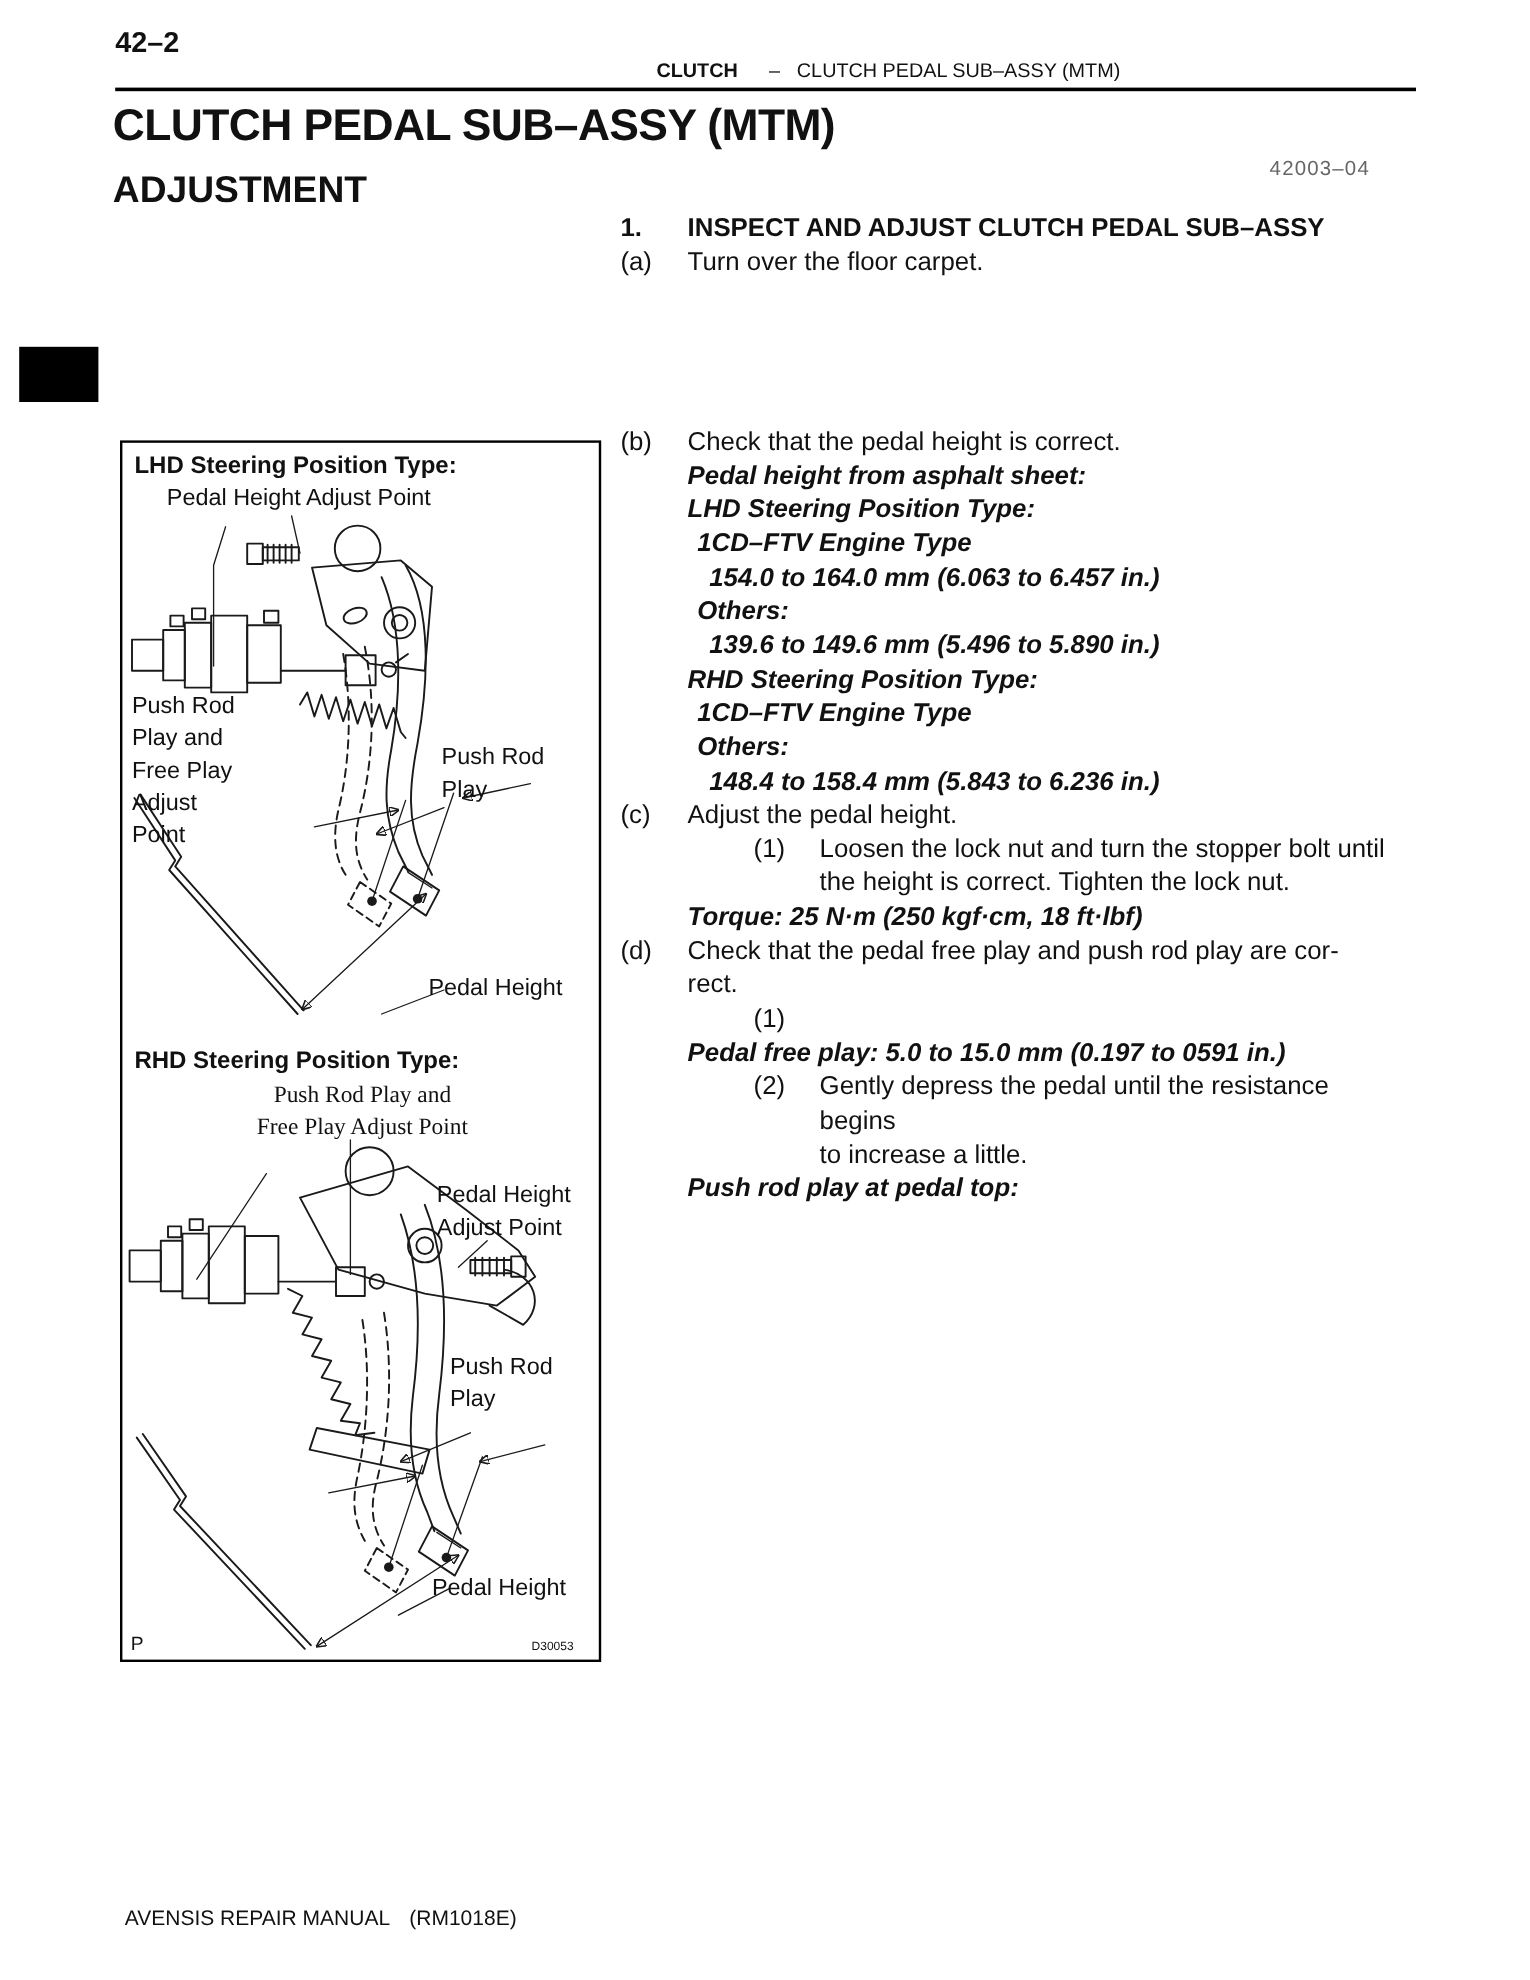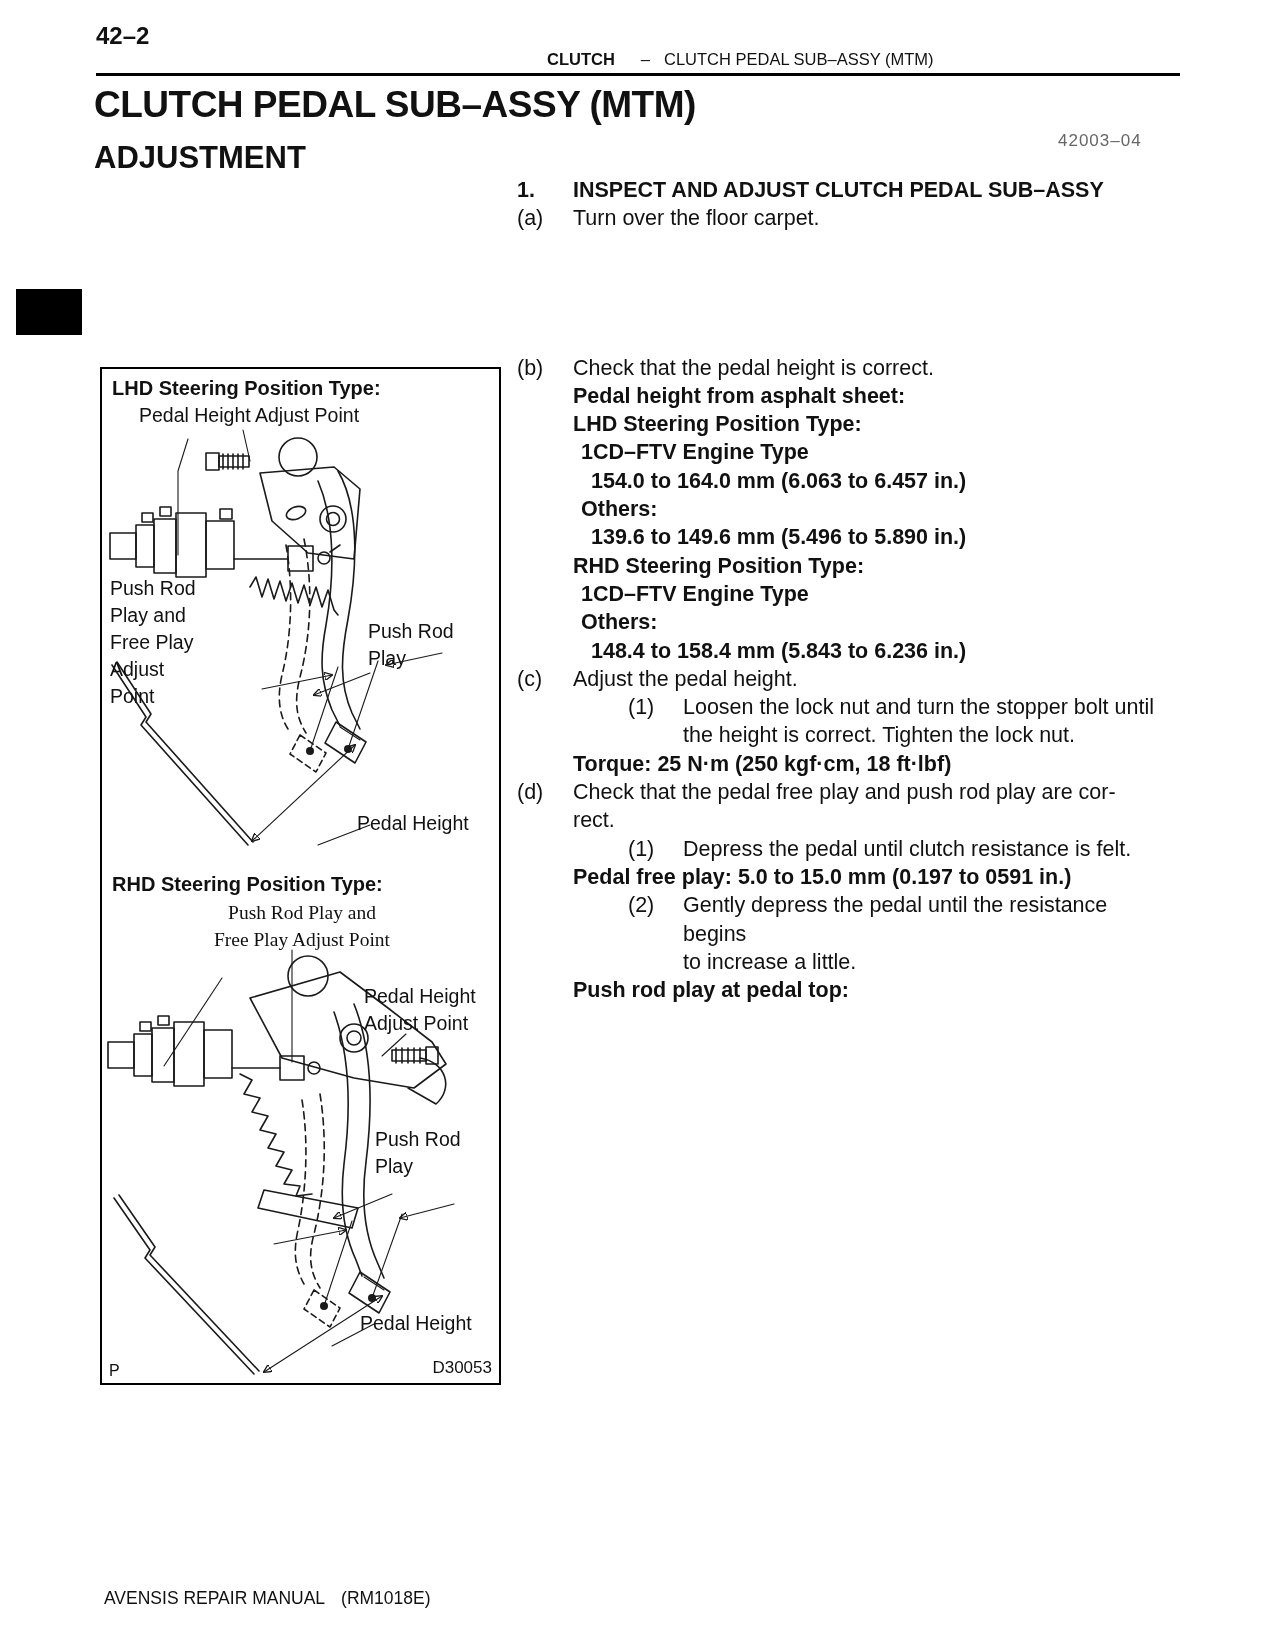--- a/index.html
+++ b/index.html
@@ -16,37 +16,37 @@
   .doc-title { position:absolute; left:94px; top:84px; font-size:37px; font-weight:bold; letter-spacing:-0.5px; white-space:nowrap; }
   .doc-code { position:absolute; left:1058px; top:131px; font-size:17px; color:#666; letter-spacing:1px; }
   .doc-subtitle { position:absolute; left:94px; top:140px; font-size:31px; font-weight:bold; }
   .black-tab { position:absolute; left:16px; top:289px; width:66px; height:46px; background:#000; }
   
   .figure { position:absolute; left:100px; top:367px; width:397px; height:1014px; border:2px solid #000; background:#fff; }
   .fig-label { position:absolute; font-size:19.5px; line-height:27px; color:#111; white-space:nowrap; }
   .fig-label.bold { font-weight:bold; font-size:20px; }
   .fig-label.center { text-align:center; white-space:normal;font-family:Liberation Serif, serif; }
   .fig-corner { position:absolute; left:7px; bottom:3px; font-size:16px; }
-  .fig-code { position:absolute; right:7px; bottom:5px; font-size:17px; }
+  .fig-code { position:absolute; right:21px; bottom:5px; font-size:10px; }
   .diagram { position:absolute; left:0; }
   .diagram path, .diagram polyline, .diagram rect, .diagram circle, .diagram ellipse {
     stroke:#1a1a1a; fill:none; stroke-width:1.6; stroke-linejoin:round; stroke-linecap:round;
   }
   .diagram .dot { fill:#1a1a1a; stroke:none; }
   .diagram .thin { stroke-width:1.1; }
   
   .proc { position:absolute; left:517px; top:176px; width:648px; font-size:21.5px; line-height:28.3px; }
   .row { display:flex; }
   .row .m { flex:none; width:56px; }
   .row.sub { padding-left:111px; }
   .row.sub .m { width:55px; }
   .b { font-weight:bold; }
   .cont { padding-left:56px; }       
   .cont2 { padding-left:166px; }     
-  .spec { font-weight:bold; padding-left:56px; }
+  .spec { font-weight:bold; padding-left:56px;font-style:italic; }
   .spec.i1 { padding-left:64px; }
   .spec.i2 { padding-left:74px; }
   .gap-ab { height:121px; }
   
   .footer { position:absolute; left:104px; top:1588px; font-size:17.5px; white-space:nowrap; }
   .footer .code { margin-left:16px; }
 </style>
 </head>
 <body>
 
@@ -282,21 +282,20 @@
     <div class="spec">Torque: 25 N·m (250 kgf·cm, 18 ft·lbf)</div>
 
     <div class="row">
       <span class="m">(d)</span>
       <span>Check that the pedal free play and push rod play are cor-</span>
     </div>
     <div class="cont">rect.</div>
 
     <div class="row sub">
       <span class="m">(1)</span>
-      <span>Depress the pedal until clutch resistance is felt.</span>
     </div>
 
     <div class="spec">Pedal free play: 5.0 to 15.0 mm (0.197 to 0591 in.)</div>
 
     <div class="row sub">
       <span class="m">(2)</span>
       <span>Gently depress the pedal until the resistance begins</span>
     </div>
     <div class="cont2">to increase a little.</div>
 

